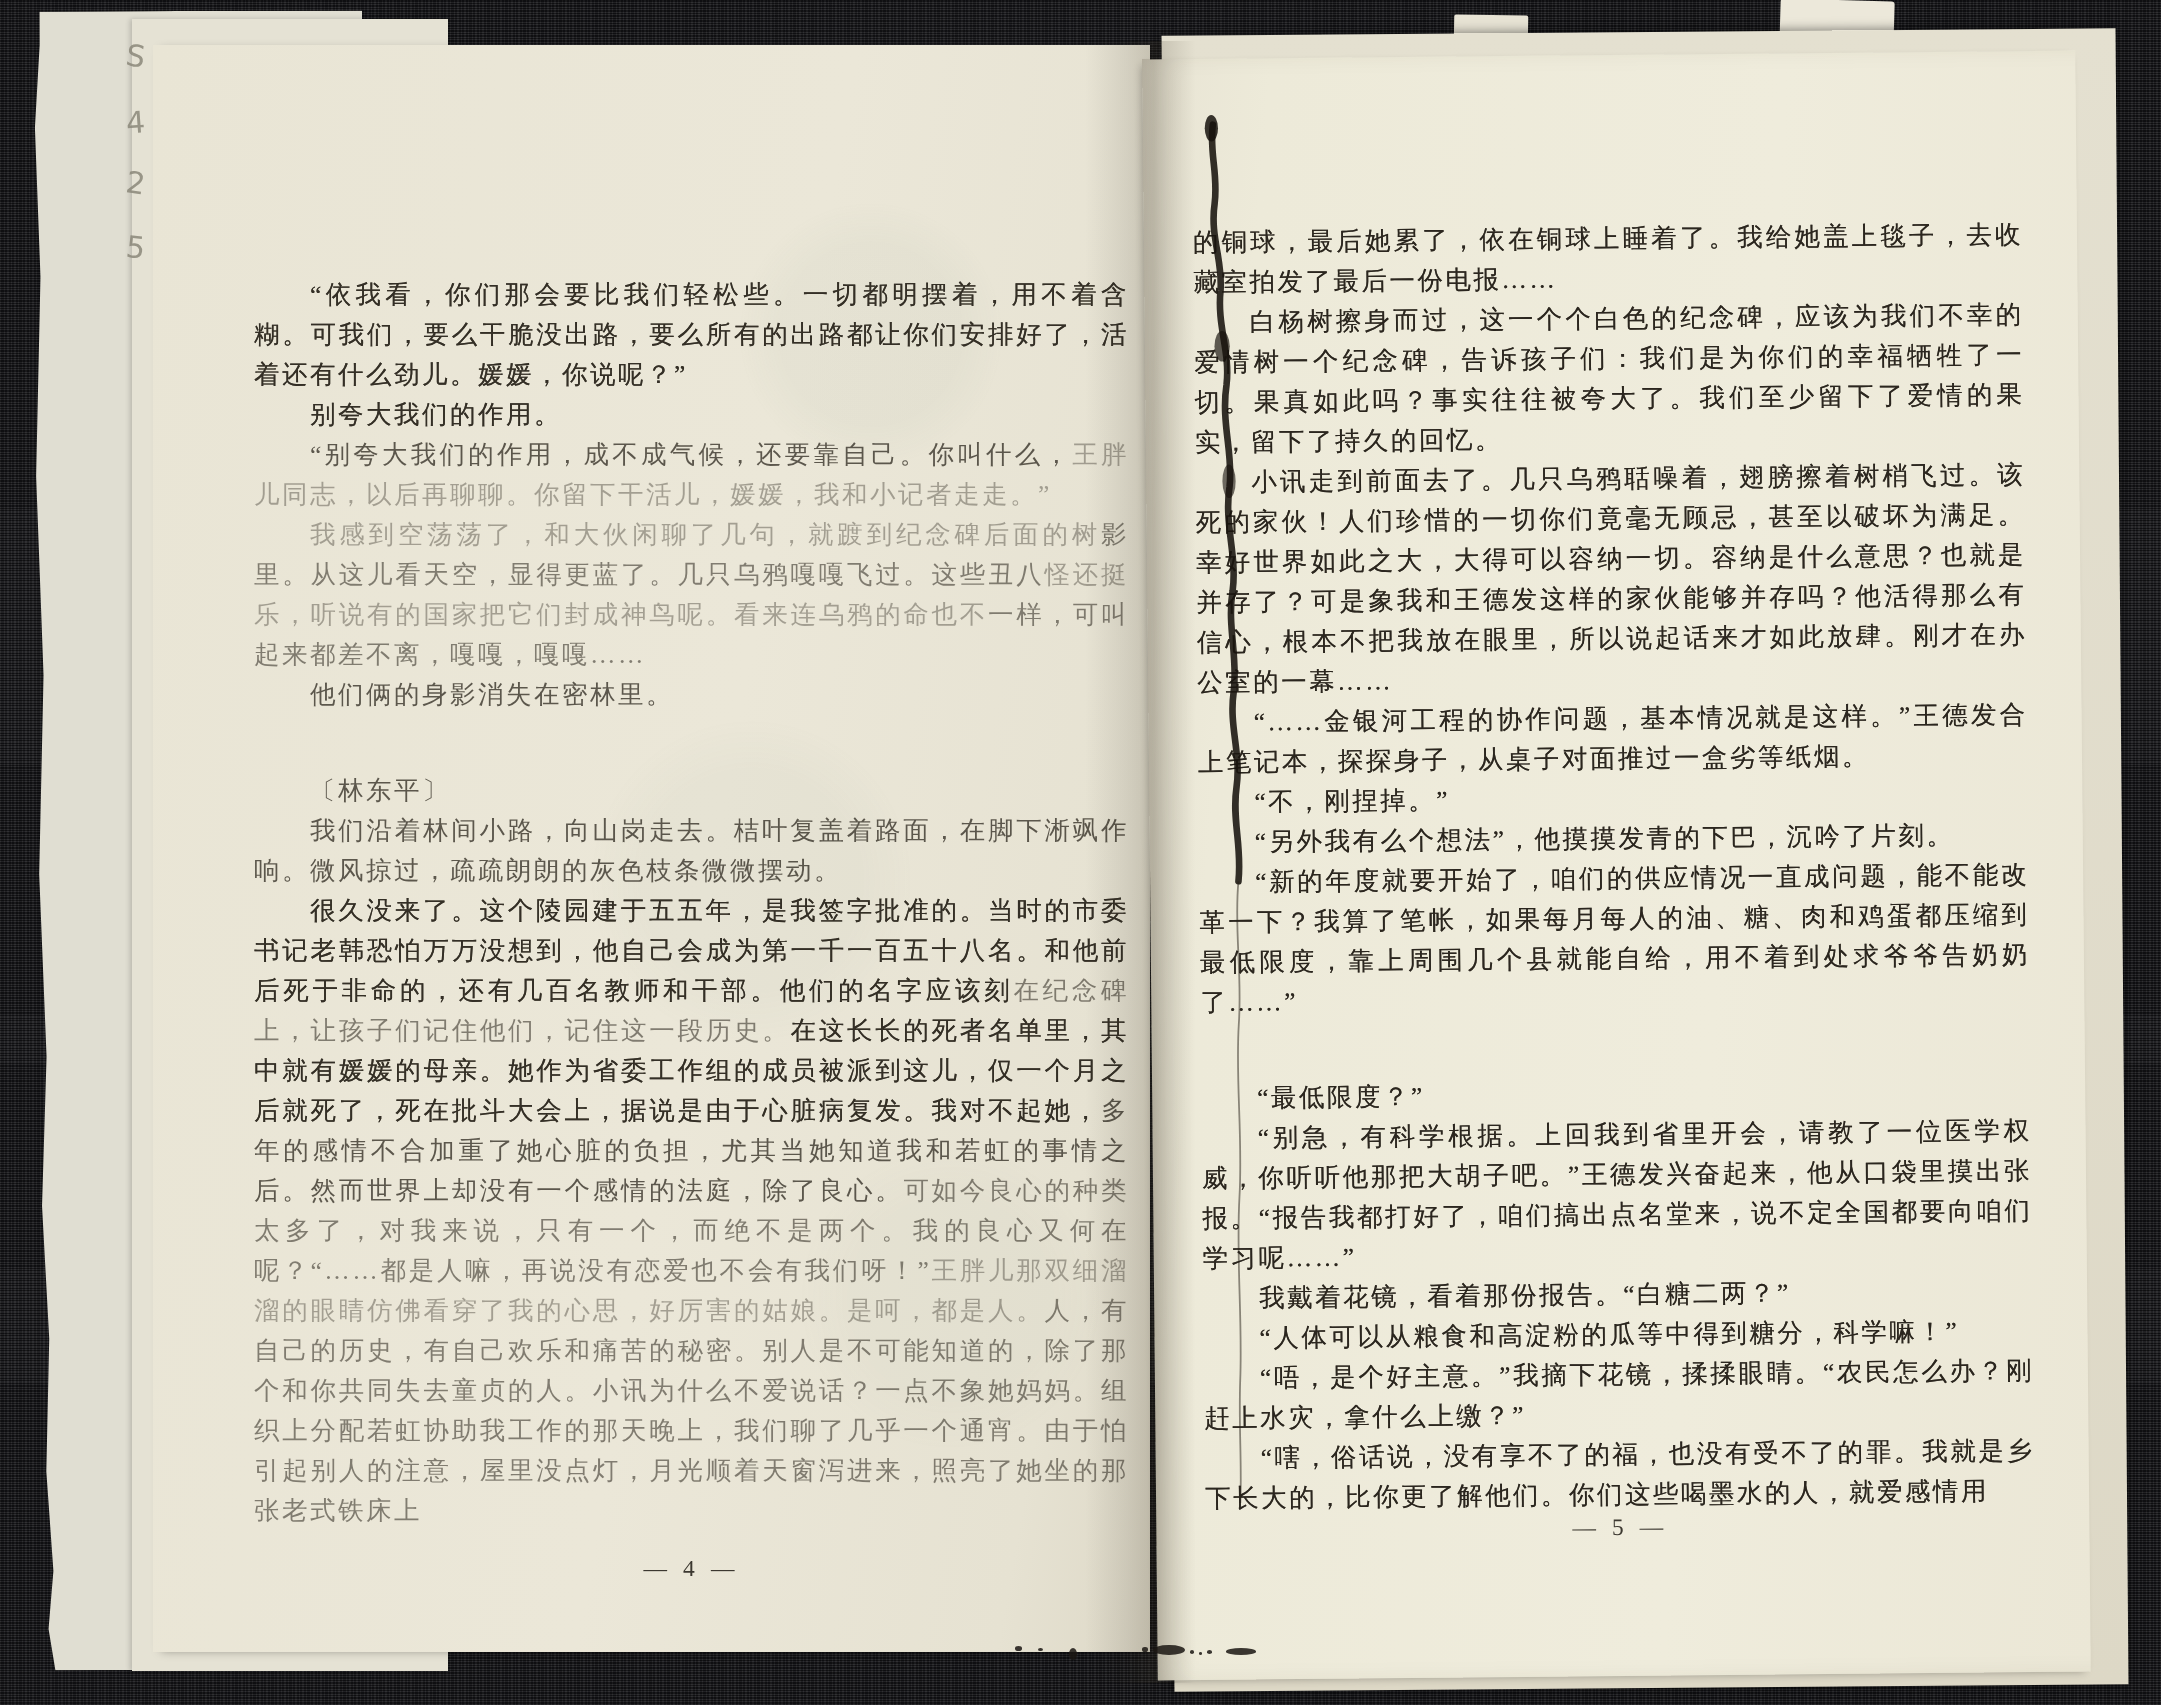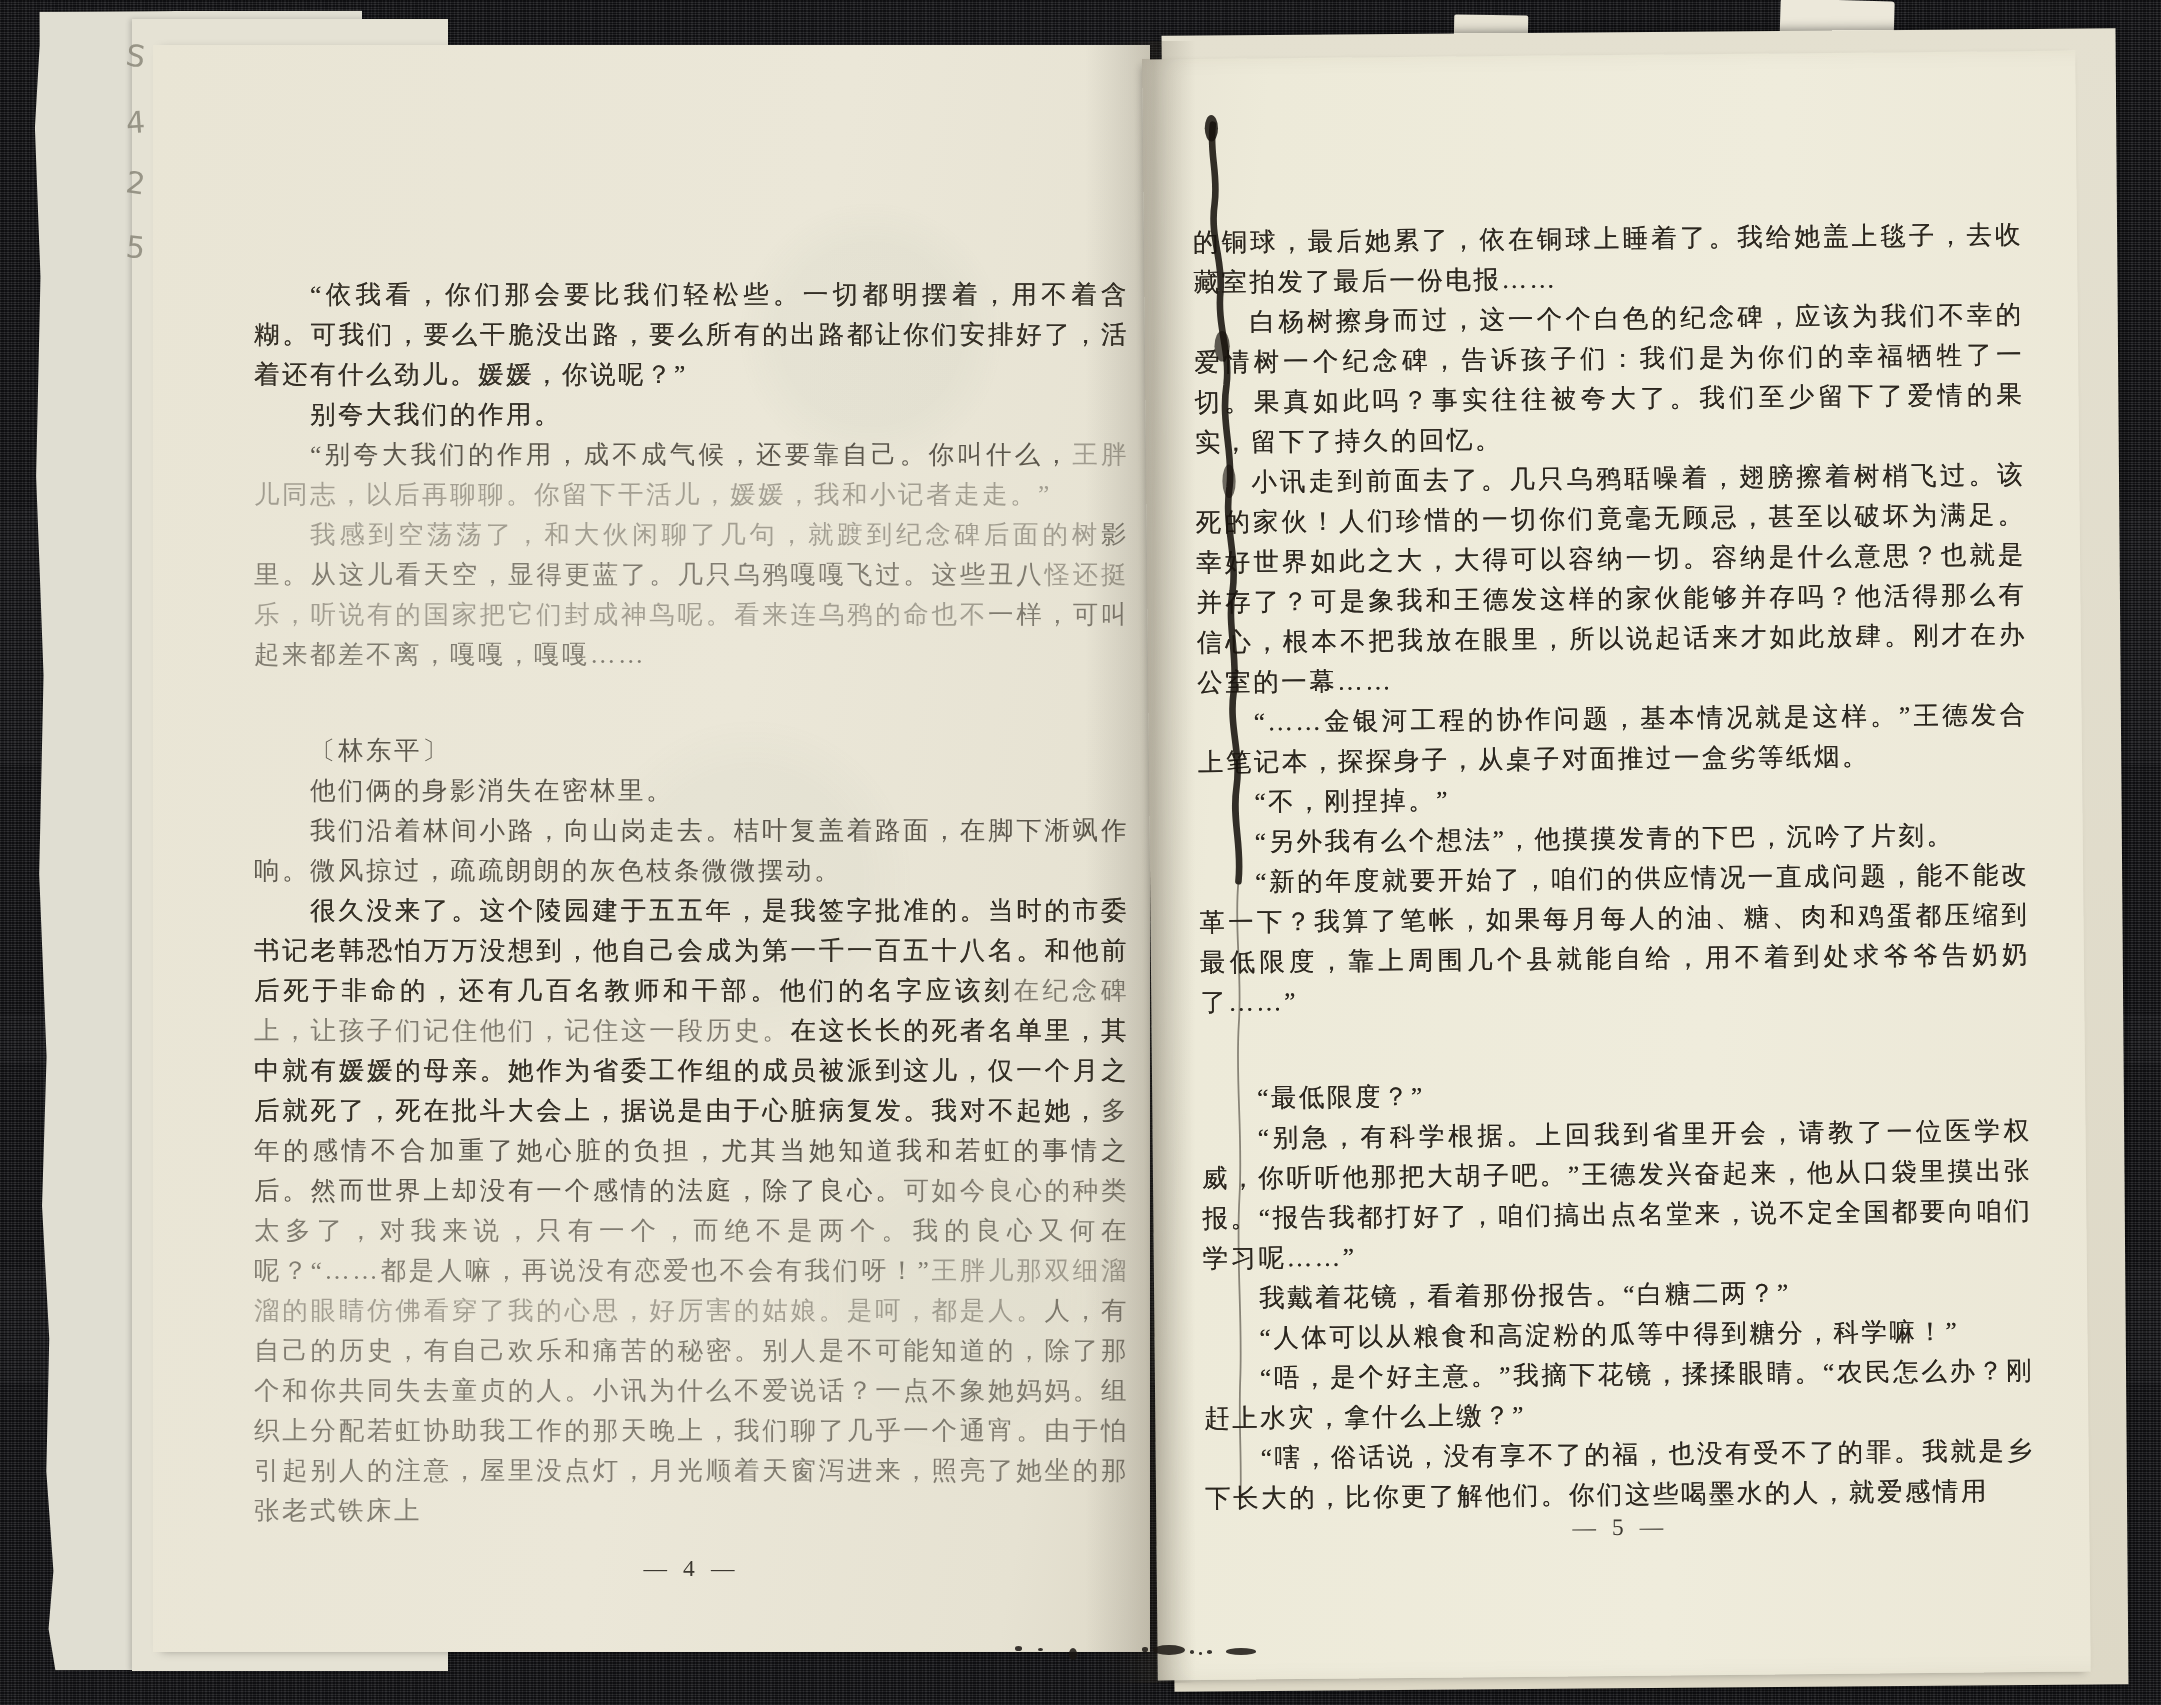--- a/index.html
+++ b/index.html
@@ -76,22 +76,22 @@
       <span>5</span>
     </div>
 
   <div class="page left-page">
     <div class="mottle"></div>
     <div class="text-col left-col">
         <p class="indent"><span class="f-dark">“依我看，你们那会要比我们轻松些。一切都明摆着，用不着含糊。可我们，要么干脆没出路，要么所有的出路都让你们安排好了，活着还有什么劲儿。媛媛，你说呢？”</span></p>
         <p class="indent"><span class="f-dark">别夸大我们的作用。</span></p>
         <p class="indent"><span class="f-mid">“别夸大我们的作用，成不成气候，还要靠自己。你叫什么，</span><span class="f-vfaint">王胖儿同志，以后再聊聊。你留下干活儿，媛媛，我和小记者走走。”</span></p>
         <p class="indent"><span class="f-vfaint">我感到空荡荡了，和大伙闲聊了几句，就踱到纪念碑后面的树</span><span class="f-faint">影里。从这儿看天空，显得更蓝了。几只乌鸦嘎嘎飞过。这些丑八</span><span class="f-vfaint">怪还挺乐，听说有的国家把它们封成神鸟呢。看来连乌鸦的命也不</span><span class="f-faint">一样，可叫起来都差不离，嘎嘎，嘎嘎……</span></p>
+        <p class="indent"><span class="f-mid">他们俩的身影消失在密林里。</span></p>
         <p class="indent gap"><span class="f-mid">〔林东平〕</span></p>
-        <p class="indent"><span class="f-mid">他们俩的身影消失在密林里。</span></p>
         <p class="indent"><span class="f-mid">我们沿着林间小路，向山岗走去。桔叶复盖着路面，在脚下淅飒作响。微风掠过，疏疏朗朗的灰色枝条微微摆动。</span></p>
         <p class="indent"><span class="f-dark">很久没来了。这个陵园建于五五年，是我签字批准的。当时的市委书记老韩恐怕万万没想到，他自己会成为第一千一百五十八名。和他前后死于非命的，还有几百名教师和干部。他们的名字应该刻</span><span class="f-faint">在纪念碑上，让孩子们记住他们，记住这一段历史。</span><span class="f-dark">在这长长的死者名单里，其中就有媛媛的母亲。她作为省委工作组的成员被派到这儿，仅一个月之后就死了，死在批斗大会上，据说是由于心脏病复发。我对不起她，</span><span class="f-mid">多年的感情不合加重了她心脏的负担，尤其当她知道我和若虹的事情之后。然而世界上却没有一个感情的法庭，除了良心。</span><span class="f-faint">可如今良心的种类太多了，对我来说，只有一个，而绝不是两个。我的良心又何在呢？“……都是人嘛，再说没有恋爱也不会有我们呀！”</span><span class="f-vfaint">王胖儿那双细溜溜的眼睛仿佛看穿了我的心思，好厉害的姑娘。是呵，都是人。</span><span class="f-faint">人，有自己的历史，有自己欢乐和痛苦的秘密。别人是不可能知道的，除了那个和你共同失去童贞的人。小讯为什么不爱说话？一点不象她妈妈。组织上分配若虹协助我工作的那天晚上，我们聊了几乎一个通宵。由于怕引起别人的注意，屋里没点灯，月光顺着天窗泻进来，照亮了她坐的那张老式铁床上</span></p>
       </div>
     <div class="pgnum left-pgnum">— 4 —</div>
   </div>
 
   <div class="page right-page">
     <div class="text-col right-col">
         <p><span class="f-dark">的铜球，最后她累了，依在铜球上睡着了。我给她盖上毯子，去收藏室拍发了最后一份电报……</span></p>
         <p class="indent"><span class="f-dark">白杨树擦身而过，这一个个白色的纪念碑，应该为我们不幸的爱情树一个纪念碑，告诉孩子们：我们是为你们的幸福牺牲了一切。果真如此吗？事实往往被夸大了。我们至少留下了爱情的果实，留下了持久的回忆。</span></p>

